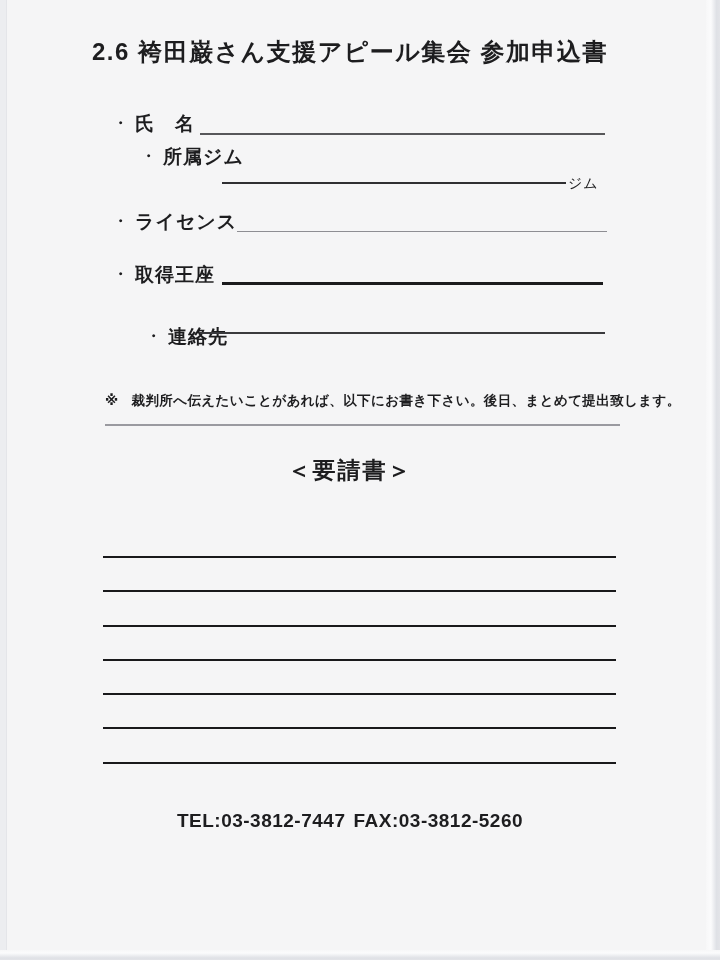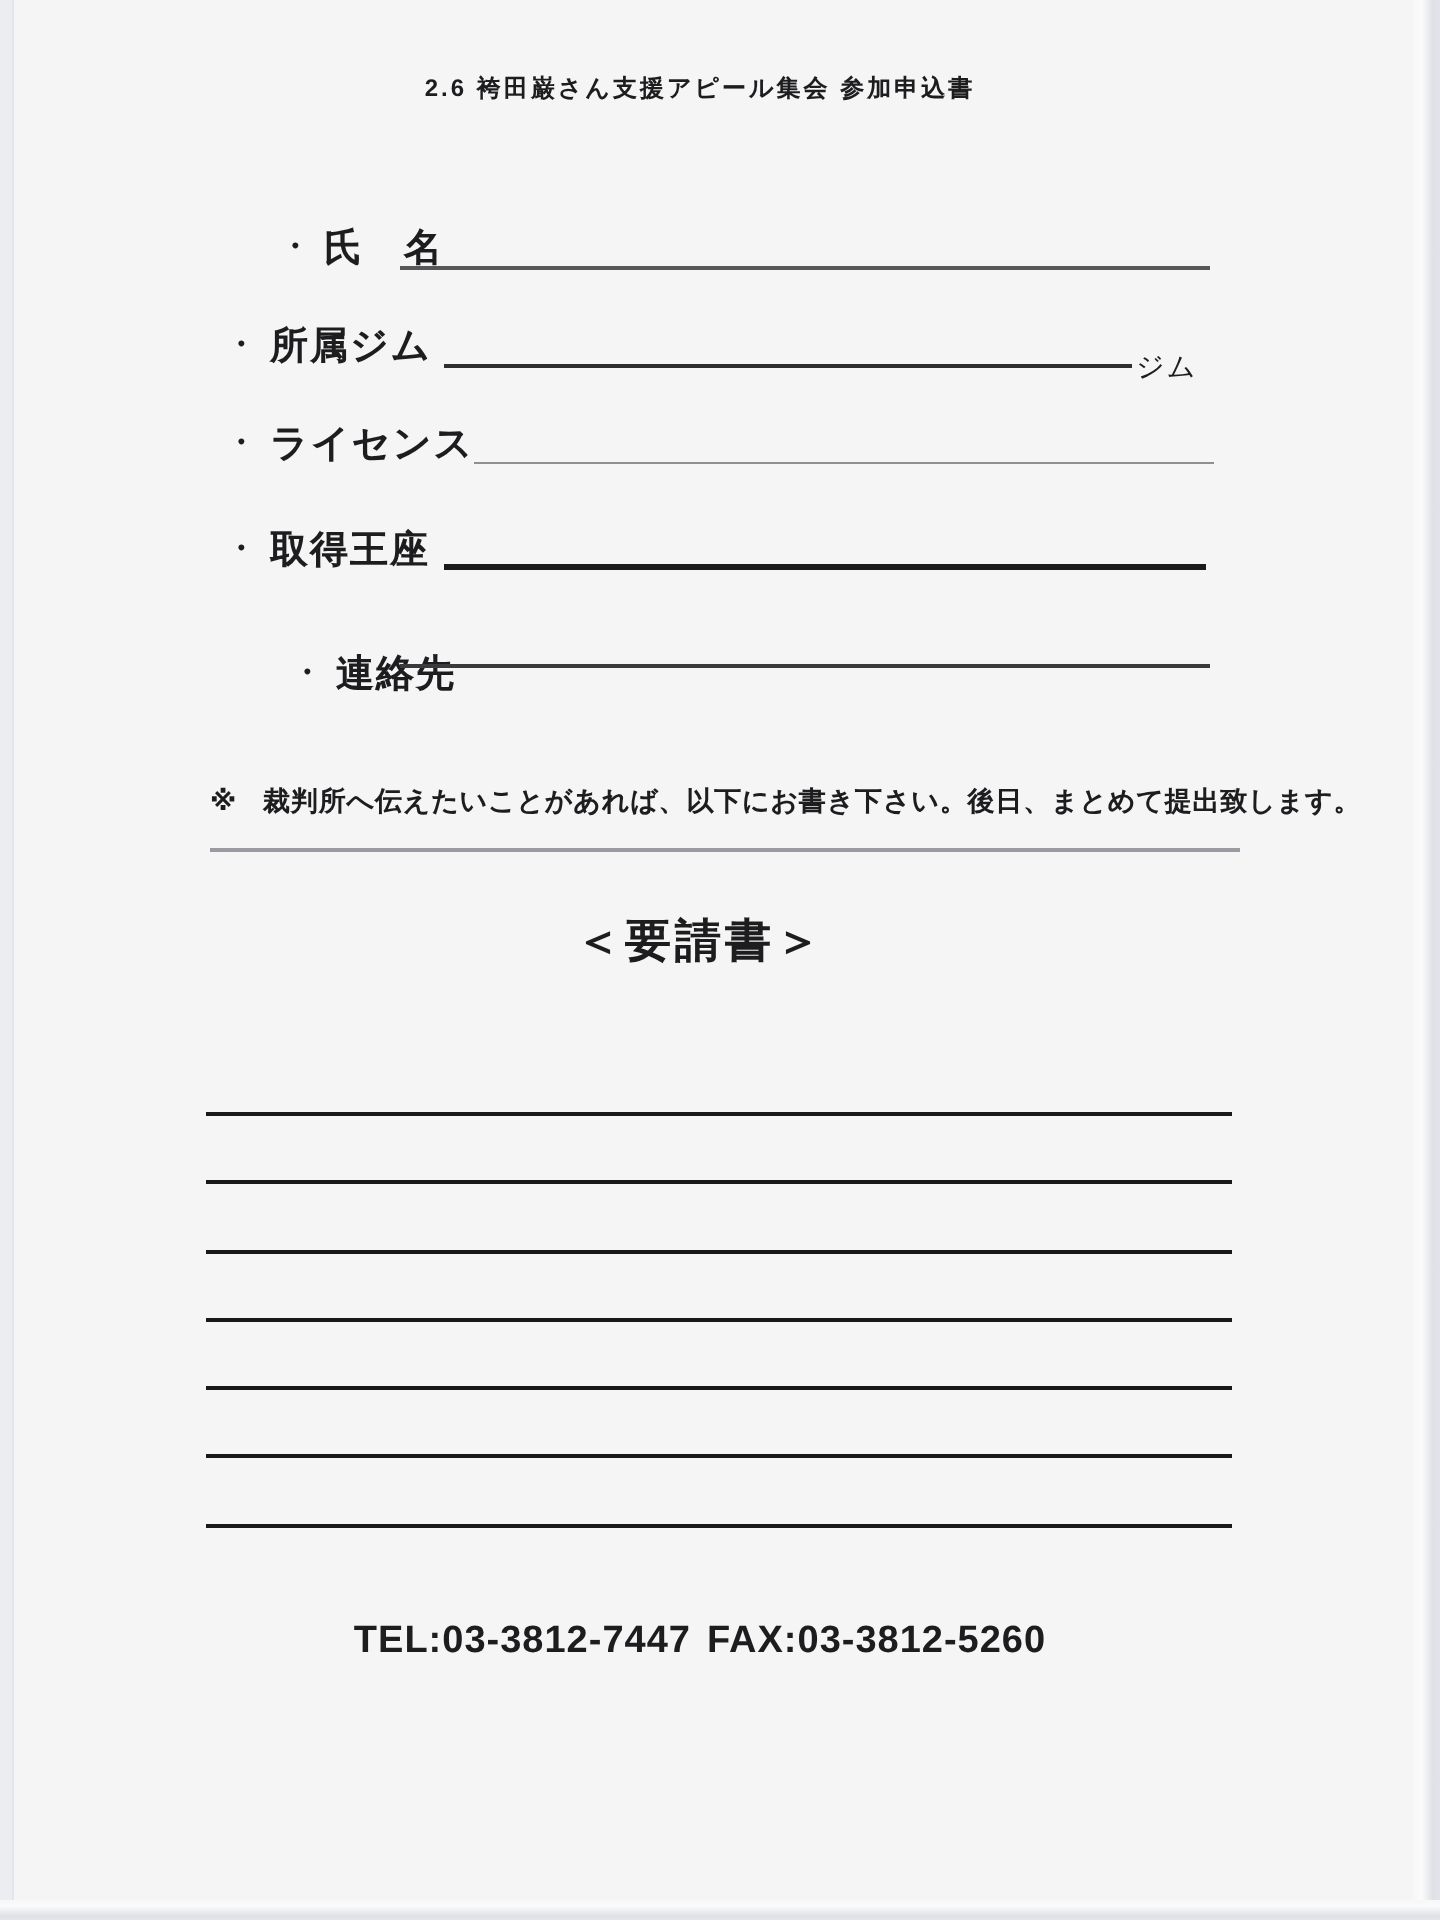--- a/index.html
+++ b/index.html
@@ -11,25 +11,25 @@
     position:relative;
   }
   .page{position:absolute;inset:0;}
   
   .edge-left{position:absolute;left:0;top:0;width:6px;height:100%;background:#ecedf0;border-right:1px solid #e4e5e9;}
   .edge-right{position:absolute;right:0;top:0;width:14px;height:100%;background:linear-gradient(to right,#f7f7f8,#fbfbfc 35%,#dfe1e6 75%,#e3e4e8);}
   .edge-bottom{position:absolute;left:0;bottom:0;width:100%;height:10px;background:linear-gradient(to bottom,#f7f7f8,#fbfbfc 30%,#dfe1e6 80%,#e3e4e8);}
 
   .title{
     position:absolute;top:36px;left:0;width:700px;text-align:center;
-    font-size:12px;font-weight:700;letter-spacing:1.5px;
+    font-size:24px;font-weight:700;letter-spacing:1.5px;
   }
 
   .row{position:absolute;left:113px;font-size:19px;font-weight:700;letter-spacing:1px;white-space:nowrap;}
-  .r1{top:111px;margin-left:27px;} .r2{top:160px;} .r3{top:209px;} .r4{top:262px;} .r5{top:324px;margin-left:33px;}
+  .r1{top:111px;} .r2{top:144px;margin-left:28px;} .r3{top:209px;} .r4{top:262px;} .r5{top:324px;margin-left:33px;}
   .bullet{font-size:15px;margin-right:6px;vertical-align:2px;}
 
   .fline{position:absolute;}
   .l1{left:200px;width:405px;top:133px;height:2px;background:#57575a;}
   .l2{left:222px;width:344px;top:182px;height:2px;background:#2f2f32;}
   .l3{left:237px;width:370px;top:231px;height:1px;background:#8e8e93;}
   .l4{left:222px;width:381px;top:282px;height:3px;background:#1b1b1d;}
   .l5{left:200px;width:405px;top:332px;height:2px;background:#3a3a3d;}
 
   .gym-suffix{position:absolute;left:568px;top:175px;font-size:14px;font-weight:400;letter-spacing:1px;}

